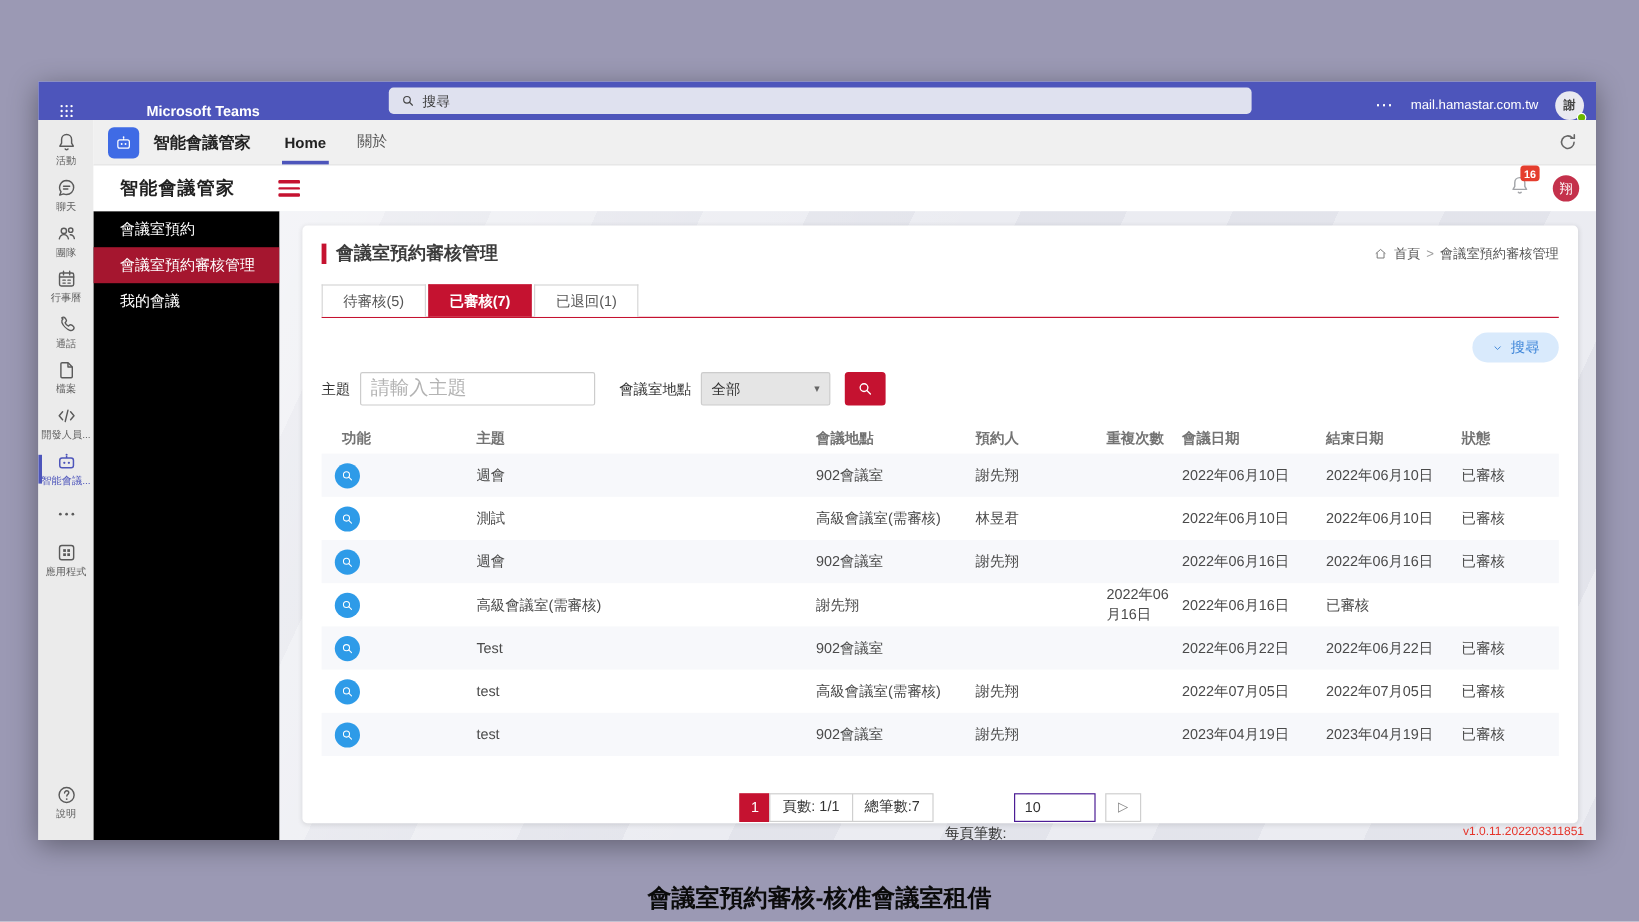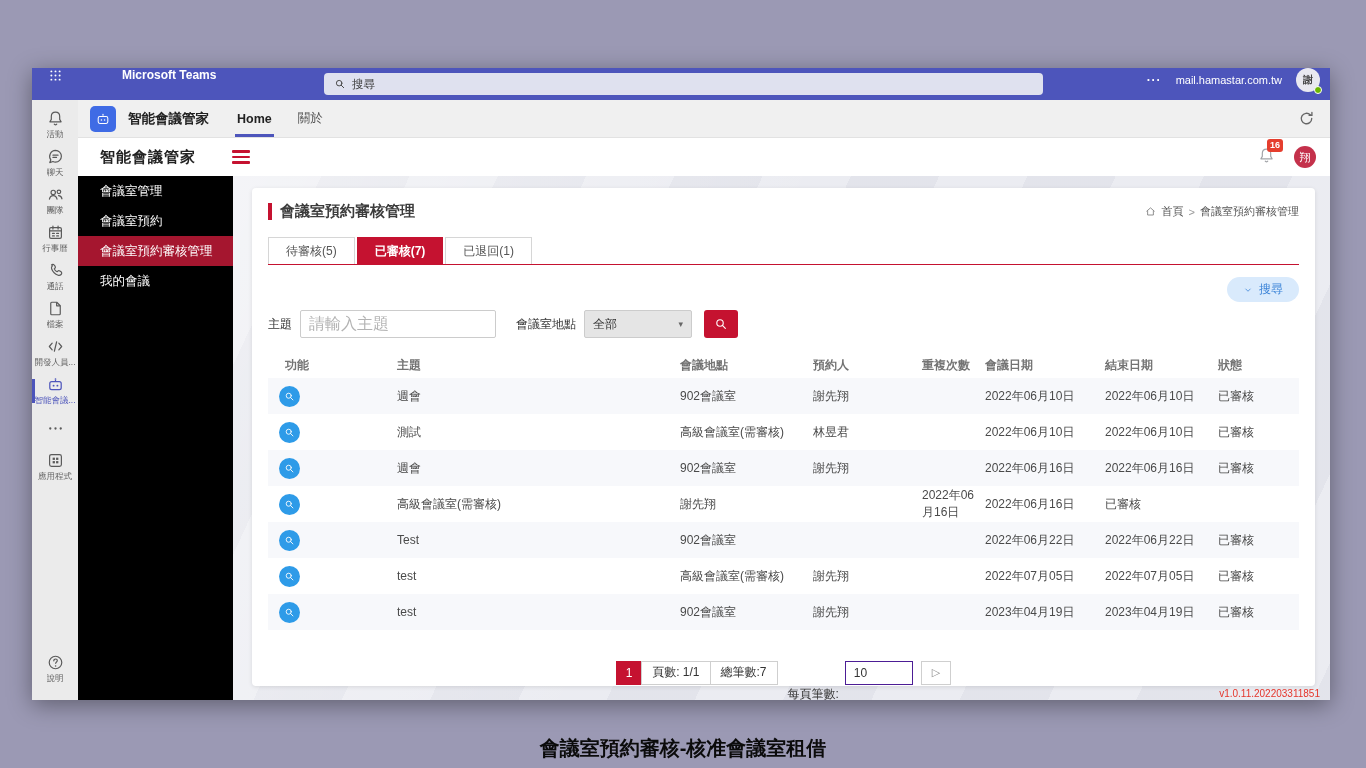--- a/index.html
+++ b/index.html
@@ -14,21 +14,21 @@
   body{background:#9B99B4;position:relative;}
 
   .icon{width:19px;height:19px;color:#5a5a5a;flex:none;}
   .s10{width:10px;height:10px}.s12{width:12px;height:12px}
   .s13{width:13px;height:13px}.s14{width:14px;height:14px}.w{width:15px;height:15px}
 
   .window{position:absolute;left:32px;top:68px;width:1298px;height:632px;
     box-shadow:0 5px 22px rgba(0,0,0,.38);display:flex;flex-direction:column;background:#fff;}
 
   
-  .teams-bar{flex:0 0 32px;background:var(--teams-purple);display:flex;align-items:flex-start;
+  .teams-bar{flex:0 0 32px;background:var(--teams-purple);display:flex;align-items:flex-end;
     position:relative;color:#fff;}
   .waffle{width:46px;display:flex;justify-content:center;cursor:pointer;}
   .waffle .icon{color:#fff;}
   .teams-title{font-size:12px;font-weight:bold;margin-left:44px;}
   .teams-search{position:absolute;left:292px;top:5px;width:719px;height:22px;background:#DFE1EF;
     border-radius:4px;display:flex;align-items:center;padding-left:10px;gap:6px;color:#3b3b3b;
     font-size:11.5px;cursor:text;}
   .teams-search .icon{color:#444;}
   .teams-right{position:absolute;right:10px;display:flex;align-items:center;gap:14px;}
   .dots{font-size:12px;font-weight:bold;letter-spacing:1px;cursor:pointer;}
@@ -379,21 +379,20 @@
                 <span class="badge">16</span>
               </div>
               <div class="user-avatar">
                 <span>翔</span>
               </div>
             </div>
           </div>
 
           <div class="app-body">
             <div class="sidebar" id="sideItems">
-                <div class="side-item">會議室管理</div>
                 <div class="side-item">會議室預約</div>
                 <div class="side-item active">會議室預約審核管理</div>
                 <div class="side-item">我的會議</div>
               </div>
 
             <div class="main">
               <div class="card">
                 <div class="title-row">
                   <div class="page-title">
                     <i class="red-bar"></i>

